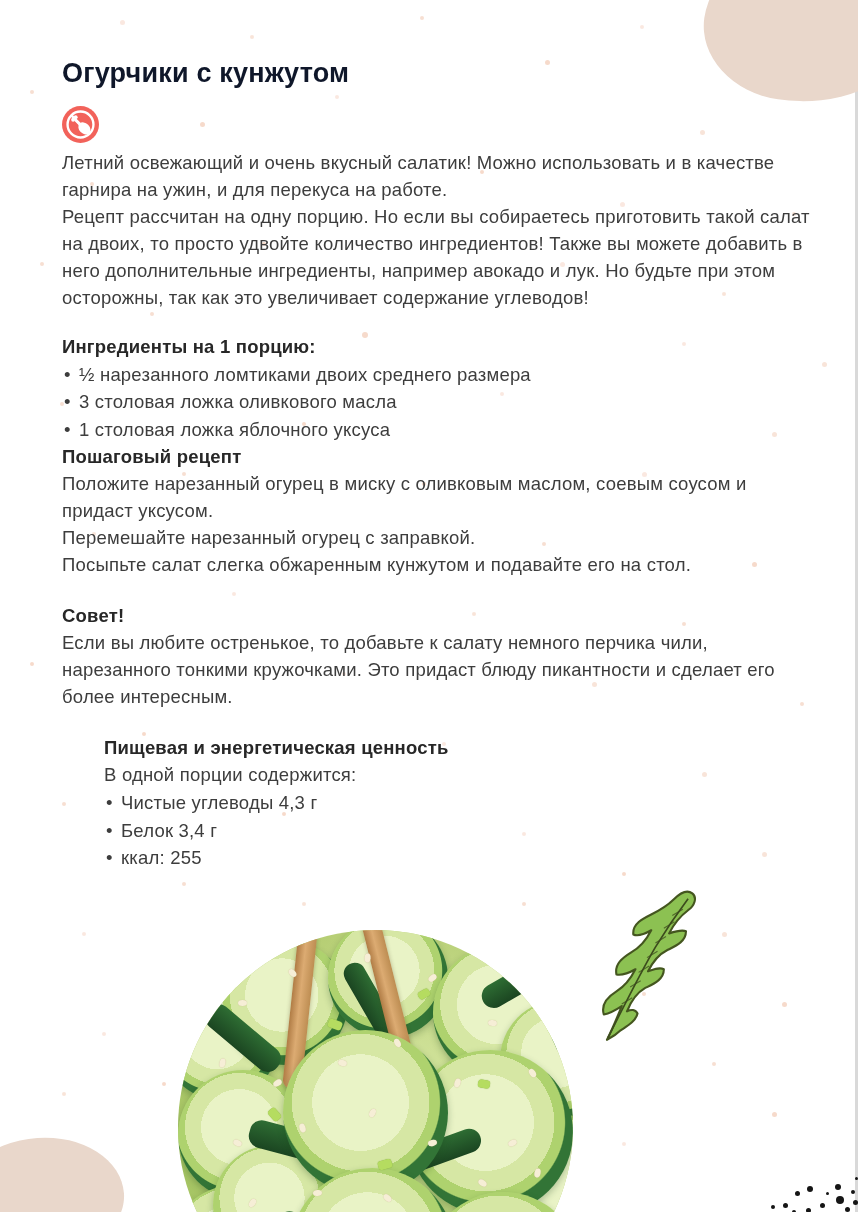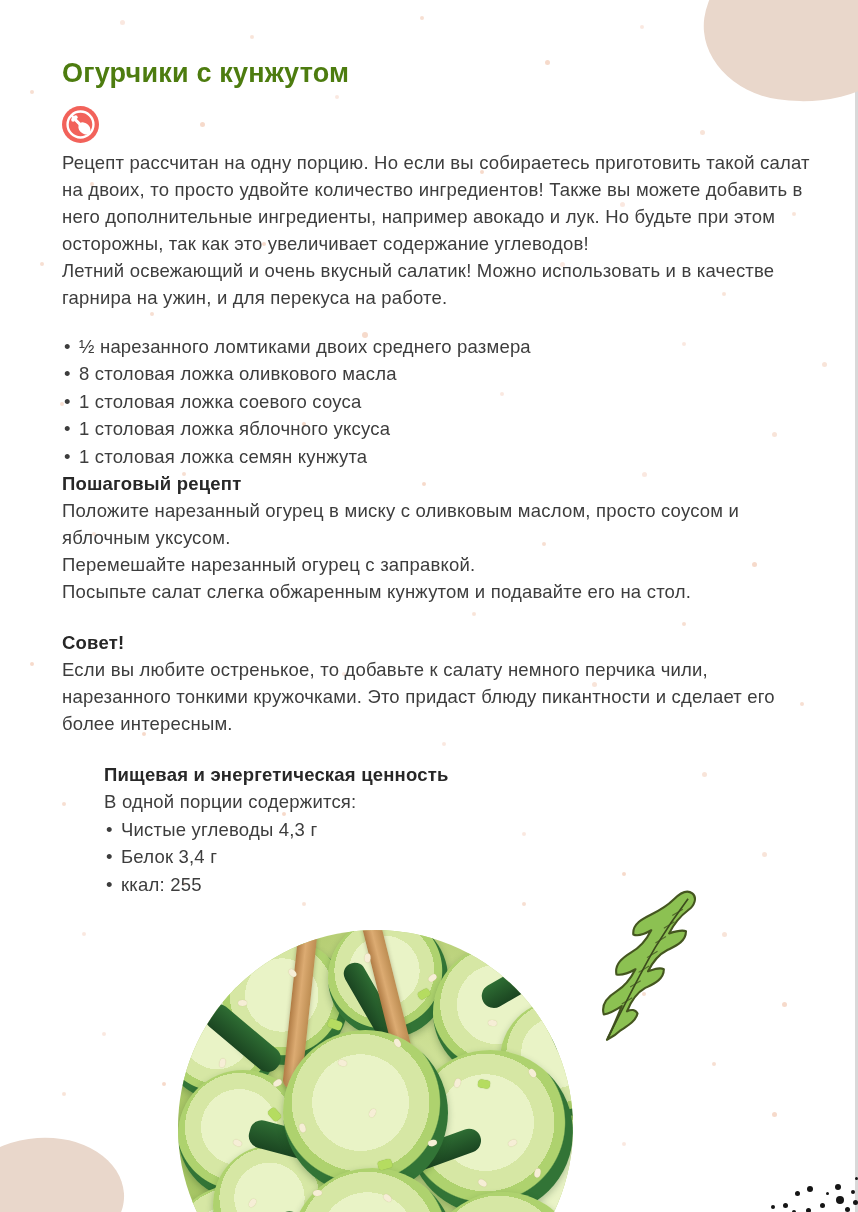--- a/index.html
+++ b/index.html
@@ -13,21 +13,21 @@
   .blob-tr{top:-48px;right:-42px;width:196px;height:150px;
     border-radius:47% 53% 57% 43% / 53% 55% 45% 47%;transform:rotate(8deg);}
   .blob-bl{bottom:-44px;left:-48px;width:172px;height:118px;
     border-radius:52% 48% 44% 56% / 58% 52% 48% 42%;transform:rotate(-4deg);}
   .speckles,.dot-cluster{position:absolute;inset:0;z-index:0;pointer-events:none;}
   .dot-cluster{z-index:4;}
   .speck{position:absolute;border-radius:50%;background:#f5d6c6;}
   .bdot{position:absolute;border-radius:50%;background:#151515;}
 
   .content{position:absolute;left:62px;top:56px;width:760px;z-index:1;}
-  .title{font-size:27px;line-height:34px;font-weight:bold;color:#4d7c0f;margin:0;letter-spacing:.2px;}
+  .title{font-size:27px;line-height:34px;font-weight:bold;color:#0f172a;margin:0;letter-spacing:.2px;}
   .badge{margin-top:16px;width:37px;height:37px;}
   .intro{margin-top:6px;}
   p{margin:0;font-size:18.5px;line-height:27px;letter-spacing:.2px;}
   h2{margin:0;font-size:18.5px;line-height:27px;font-weight:bold;color:#272727;letter-spacing:.2px;}
   .sec-ing{margin-top:22px;}
   .sec-steps{}
   .sec-tip{margin-top:24px;}
   .sec-nut{margin-top:24px;margin-left:42px;}
   ul{list-style:none;margin:1px 0 0 0;padding:0;}
   li{position:relative;padding-left:17px;font-size:18.5px;line-height:27.4px;letter-spacing:.2px;}
@@ -133,37 +133,36 @@
           <ellipse cx="21.8" cy="21.8" rx="6.6" ry="5.1" transform="rotate(45 21.8 21.8)"></ellipse>
           <rect x="11.2" y="14.9" width="9" height="2.6" rx="1.3" transform="rotate(45 15.7 16.2)"></rect>
           <circle cx="10.8" cy="13.4" r="1.9"></circle>
           <circle cx="13.3" cy="10.9" r="1.9"></circle>
         </g>
         <line x1="8.6" y1="8.6" x2="27.4" y2="27.4" stroke="#ffffff" stroke-width="2.5"></line>
       </svg>
     </div>
 
     <div class="intro">
+      <p>Летний освежающий и очень вкусный салатик! Можно использовать и в качестве гарнира на ужин, и для перекуса на работе.</p>
       <p>Рецепт рассчитан на одну порцию. Но если вы собираетесь приготовить такой салат на двоих, то просто удвойте количество ингредиентов! Также вы можете добавить в него дополнительные ингредиенты, например авокадо и лук. Но будьте при этом осторожны, так как это увеличивает содержание углеводов!</p>
-      <p>Летний освежающий и очень вкусный салатик! Можно использовать и в качестве гарнира на ужин, и для перекуса на работе.</p>
     </div>
 
     <div class="sec-ing">
+      <h2>Ингредиенты на 1 порцию:</h2>
       <ul>
         <li>½ нарезанного ломтиками двоих среднего размера</li>
-        <li>8 столовая ложка оливкового масла</li>
-        <li>1 столовая ложка соевого соуса</li>
+        <li>3 столовая ложка оливкового масла</li>
         <li>1 столовая ложка яблочного уксуса</li>
-        <li>1 столовая ложка семян кунжута</li>
       </ul>
     </div>
 
     <div class="sec-steps">
       <h2>Пошаговый рецепт</h2>
-      <p>Положите нарезанный огурец в миску с оливковым маслом, просто соусом и яблочным уксусом.</p>
+      <p>Положите нарезанный огурец в миску с оливковым маслом, соевым соусом и придаст уксусом.</p>
       <p>Перемешайте нарезанный огурец с заправкой.</p>
       <p>Посыпьте салат слегка обжаренным кунжутом и подавайте его на стол.</p>
     </div>
 
     <div class="sec-tip">
       <h2>Совет!</h2>
       <p>Если вы любите остренькое, то добавьте к салату немного перчика чили, нарезанного тонкими кружочками. Это придаст блюду пикантности и сделает его более интересным.</p>
     </div>
 
     <div class="sec-nut">

